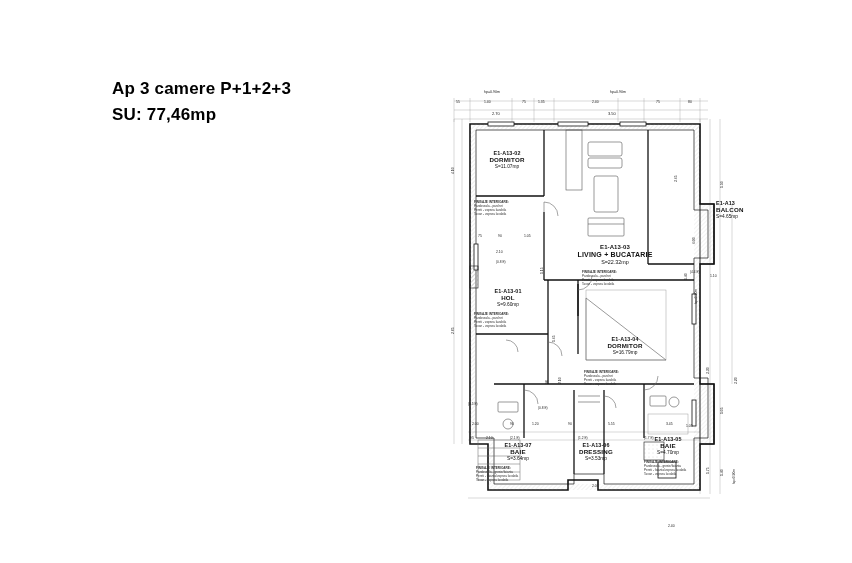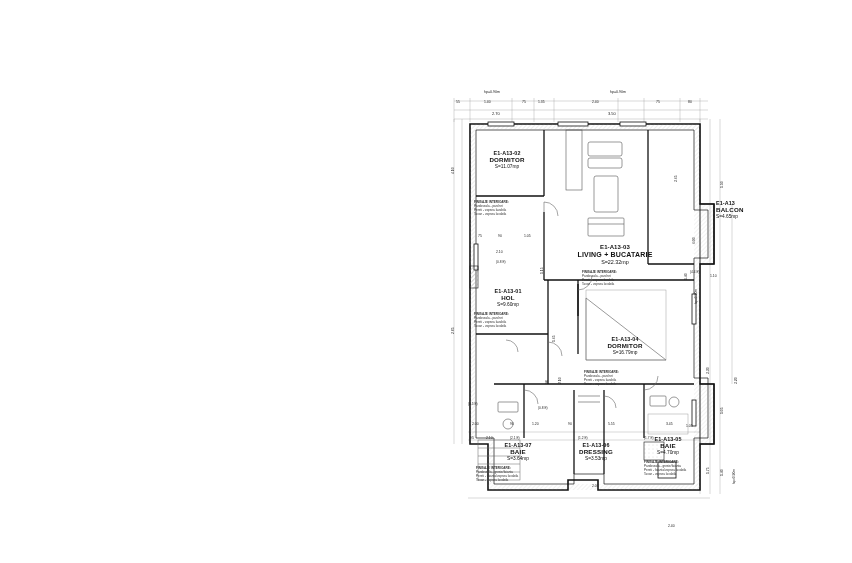--- a/index.html
+++ b/index.html
@@ -116,20 +116,22 @@
     color: #222;
     white-space: nowrap;
   }
 </style>
 </head>
 <body>
 
 <div id="stage">
 
   <div class="title-block">
+    <div class="title-line1">Ap 3 camere P+1+2+3</div>
+    <div class="title-line2">SU: 77,46mp</div>
   </div>
 
   <div class="plan">
 
     <svg width="310" height="424" viewBox="0 0 310 424">
       <defs>
         <pattern id="wallhatch" width="3" height="3" patternTransform="rotate(45)" patternUnits="userSpaceOnUse">
           <line x1="0" y1="0" x2="0" y2="3" stroke="#9a9a9a" stroke-width="0.6"></line>
         </pattern>
         <pattern id="dots" width="4" height="4" patternUnits="userSpaceOnUse">

